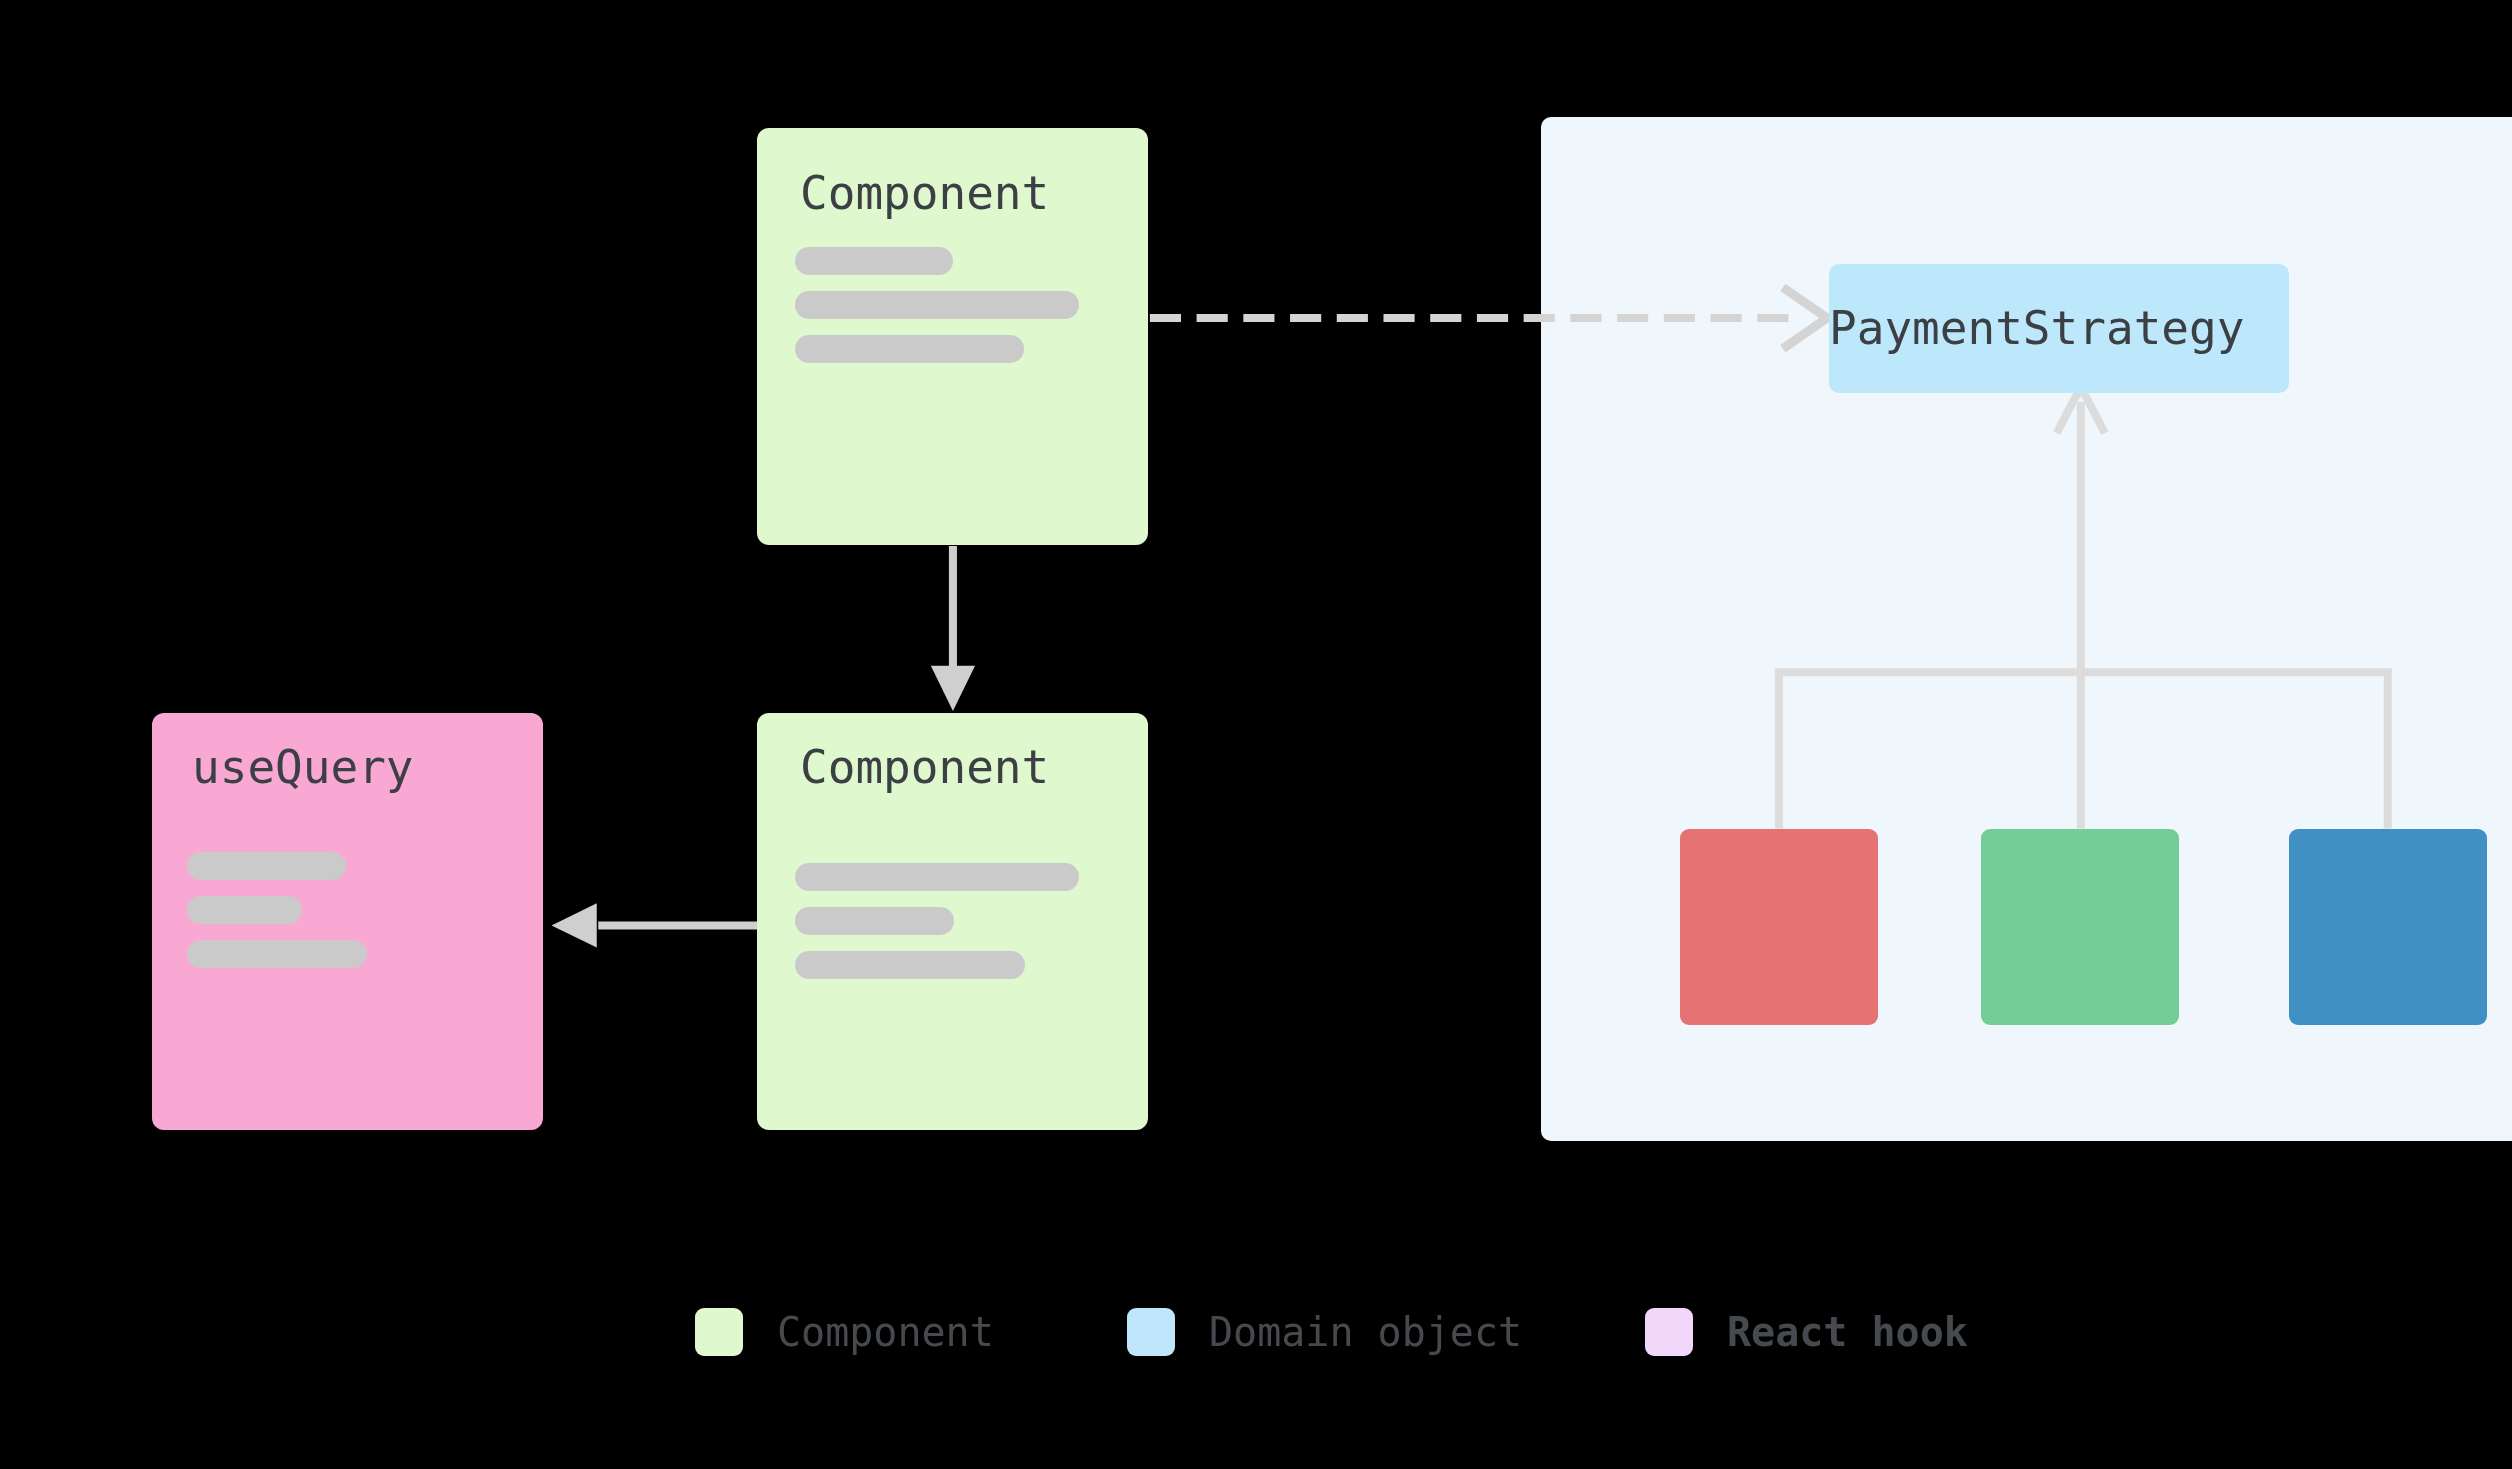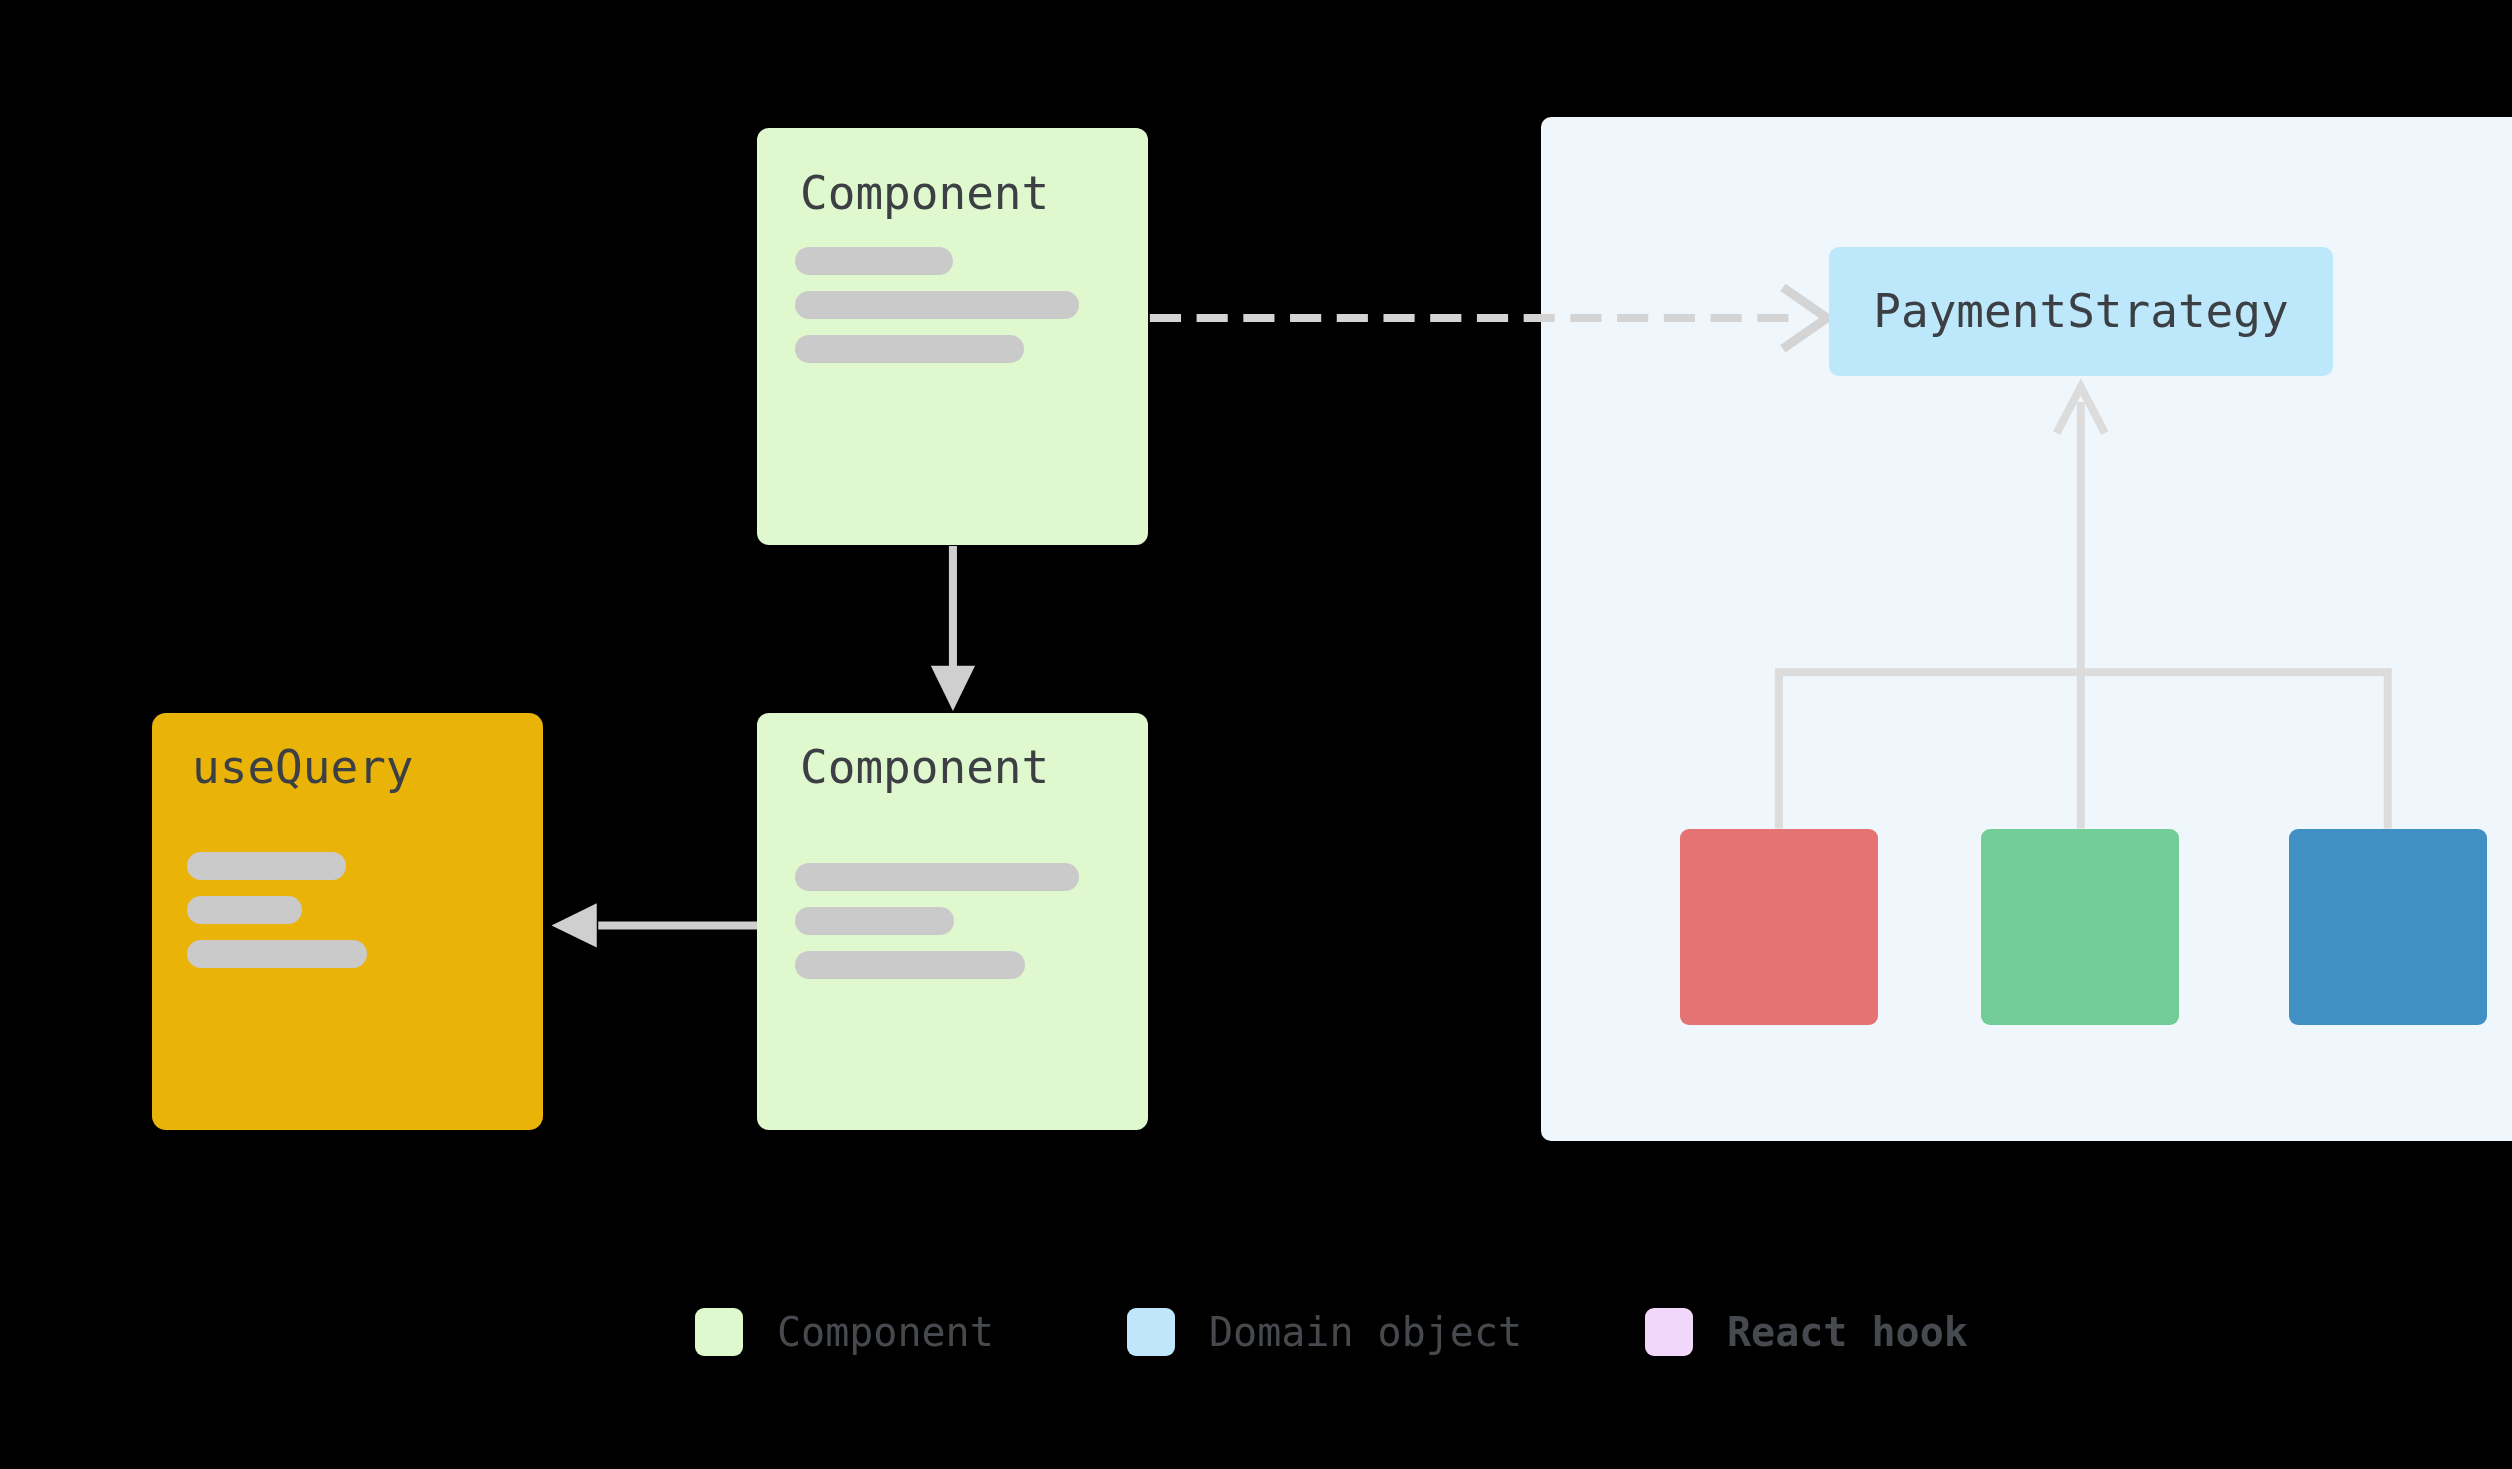--- a/index.html
+++ b/index.html
@@ -44,24 +44,24 @@
 
   .bars { position: absolute; left: 38px; display: flex; flex-direction: column; gap: 16px; }
   #node-component-top .bars { top: 119px; }
   #node-component-mid .bars { top: 150px; }
   #node-use-query     .bars { left: 35px; top: 139px; }
   .bar { height: 28px; border-radius: 14px; }
 
   
   .domain-box {
     position: absolute;
-    left: 1829px; top: 247px;
-    width: 504px; height: 129px;
+    left: 1829px; top: 264px;
+    width: 460px; height: 129px;
     border-radius: 10px;
-    display: flex; align-items: center; justify-content: center;
+    display: flex; align-items: center; 
   }
   .domain-box .node-title { margin: 0; }
 
   
   .square {
     position: absolute;
     top: 829px;
     width: 198px; height: 196px;
     border-radius: 9px;
   }
@@ -117,21 +117,21 @@
 
   <div class="node" id="node-component-mid" style="background-color: rgb(223, 248, 205);">
     <div class="node-title">Component</div>
     <div class="bars">
         <div class="bar" style="width: 284px; background-color: rgb(202, 202, 202);"></div>
         <div class="bar" style="width: 159px; background-color: rgb(202, 202, 202);"></div>
         <div class="bar" style="width: 230px; background-color: rgb(202, 202, 202);"></div>
       </div>
   </div>
 
-  <div class="node" id="node-use-query" style="background-color: #eab308; border-radius: 14px;">
+  <div class="node" id="node-use-query" style="background-color: #f9a8d4;">
     <div class="node-title">useQuery</div>
     <div class="bars">
         <div class="bar" style="width: 159px; background-color: rgb(202, 202, 202);"></div>
         <div class="bar" style="width: 115px; background-color: rgb(202, 202, 202);"></div>
         <div class="bar" style="width: 180px; background-color: rgb(202, 202, 202);"></div>
       </div>
   </div>
 
   <div class="domain-box" style="background-color: rgb(189, 231, 250);">
     <div class="node-title">PaymentStrategy</div>

